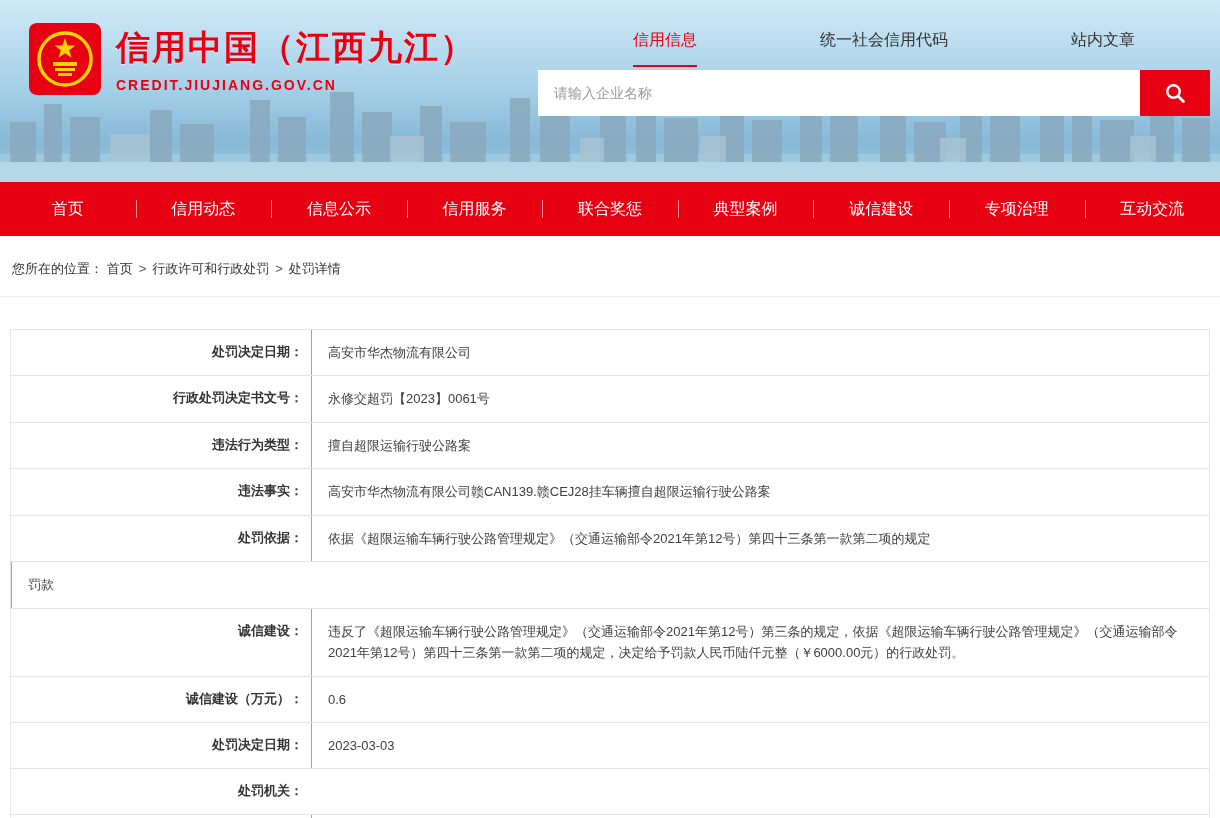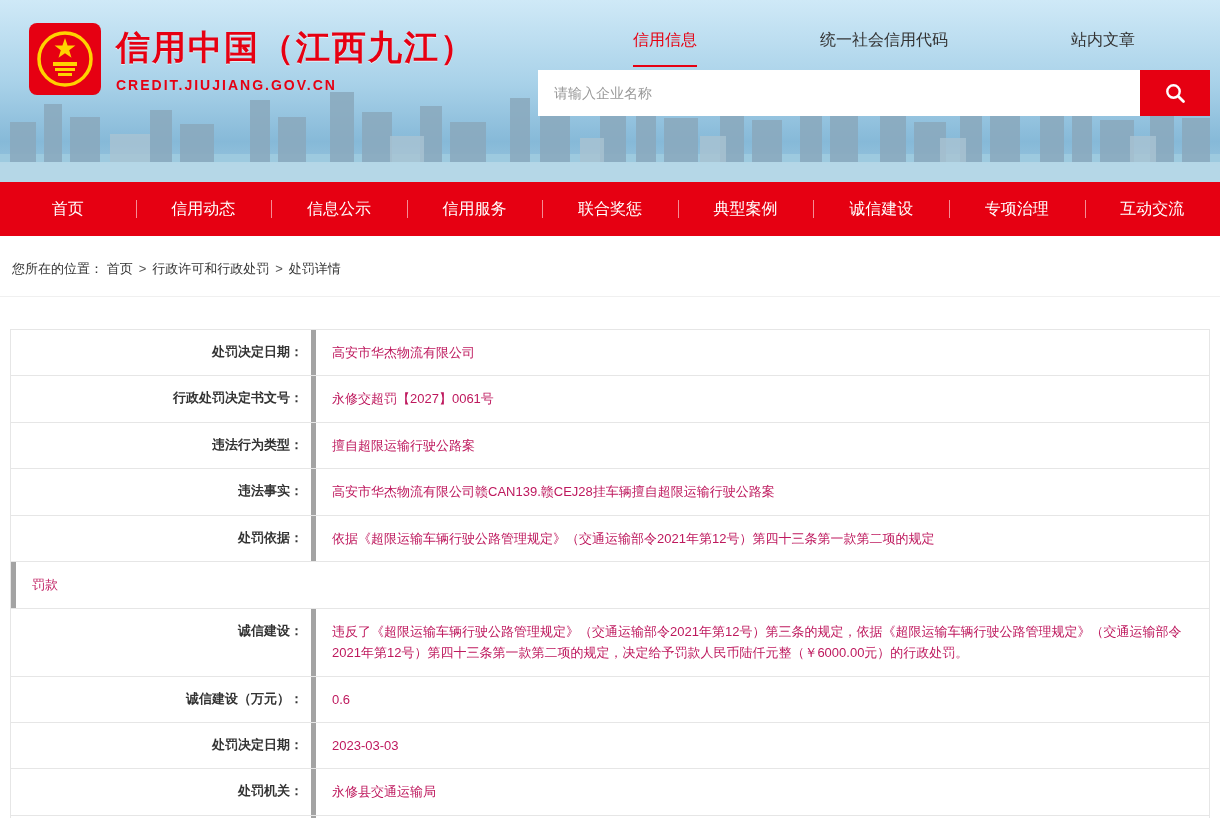--- a/index.html
+++ b/index.html
@@ -76,22 +76,22 @@
     margin:32px 10px 0 10px;
     border:1px solid #e6e6e6; border-bottom:none;
   }
   .detail-row { display:flex; border-bottom:1px solid #e6e6e6; background:#fff; }
   .detail-label {
     width:300px; flex:0 0 300px; text-align:right;
     padding:12px 8px 12px 12px; font-size:13px; font-weight:bold; color:#333;
     line-height:1.55;
   }
   .detail-value {
-    flex:1; padding:12px 16px; font-size:13px; color:#be185d; line-height:1.65;
-    border-left:5px solid #a3a3a3;
+    flex:1; padding:12px 16px; font-size:13px; color:#404040; line-height:1.65;
+    border-left:1px solid #a3a3a3;
   }
 </style>
 </head>
 <body>
 
 <div class="site-header">
   <svg class="skyline" viewBox="0 0 1220 120" preserveAspectRatio="none" aria-hidden="true">
     <rect x="0" y="92" width="1220" height="28" fill="#9ecbdf" opacity="0.9"></rect>
     <g fill="#8aa9bd" opacity="0.85">
       <rect x="10" y="60" width="26" height="40"></rect>
@@ -187,21 +187,21 @@
   <span><a class="crumb">首页</a><span class="sep">&gt;</span><a class="crumb">行政许可和行政处罚</a><span class="sep">&gt;</span><a class="crumb">处罚详情</a></span>
 </div>
 
 <div class="detail-table">
     <div class="detail-row">
       <div class="detail-label">处罚决定日期：</div>
       <div class="detail-value">高安市华杰物流有限公司</div>
     </div>
     <div class="detail-row">
       <div class="detail-label">行政处罚决定书文号：</div>
-      <div class="detail-value">永修交超罚【2027】0061号</div>
+      <div class="detail-value">永修交超罚【2023】0061号</div>
     </div>
     <div class="detail-row">
       <div class="detail-label">违法行为类型：</div>
       <div class="detail-value">擅自超限运输行驶公路案</div>
     </div>
     <div class="detail-row">
       <div class="detail-label">违法事实：</div>
       <div class="detail-value">高安市华杰物流有限公司赣CAN139.赣CEJ28挂车辆擅自超限运输行驶公路案</div>
     </div>
     <div class="detail-row">
@@ -218,19 +218,18 @@
     <div class="detail-row">
       <div class="detail-label">诚信建设（万元）：</div>
       <div class="detail-value">0.6</div>
     </div>
     <div class="detail-row">
       <div class="detail-label">处罚决定日期：</div>
       <div class="detail-value">2023-03-03</div>
     </div>
     <div class="detail-row">
       <div class="detail-label">处罚机关：</div>
-      <div class="detail-value">永修县交通运输局</div>
     </div>
     <div class="detail-row">
       <div class="detail-label">数据来源单位：</div>
       <div class="detail-value">永修县交通运输局</div>
     </div>
   </div>
 
 </body></html>

